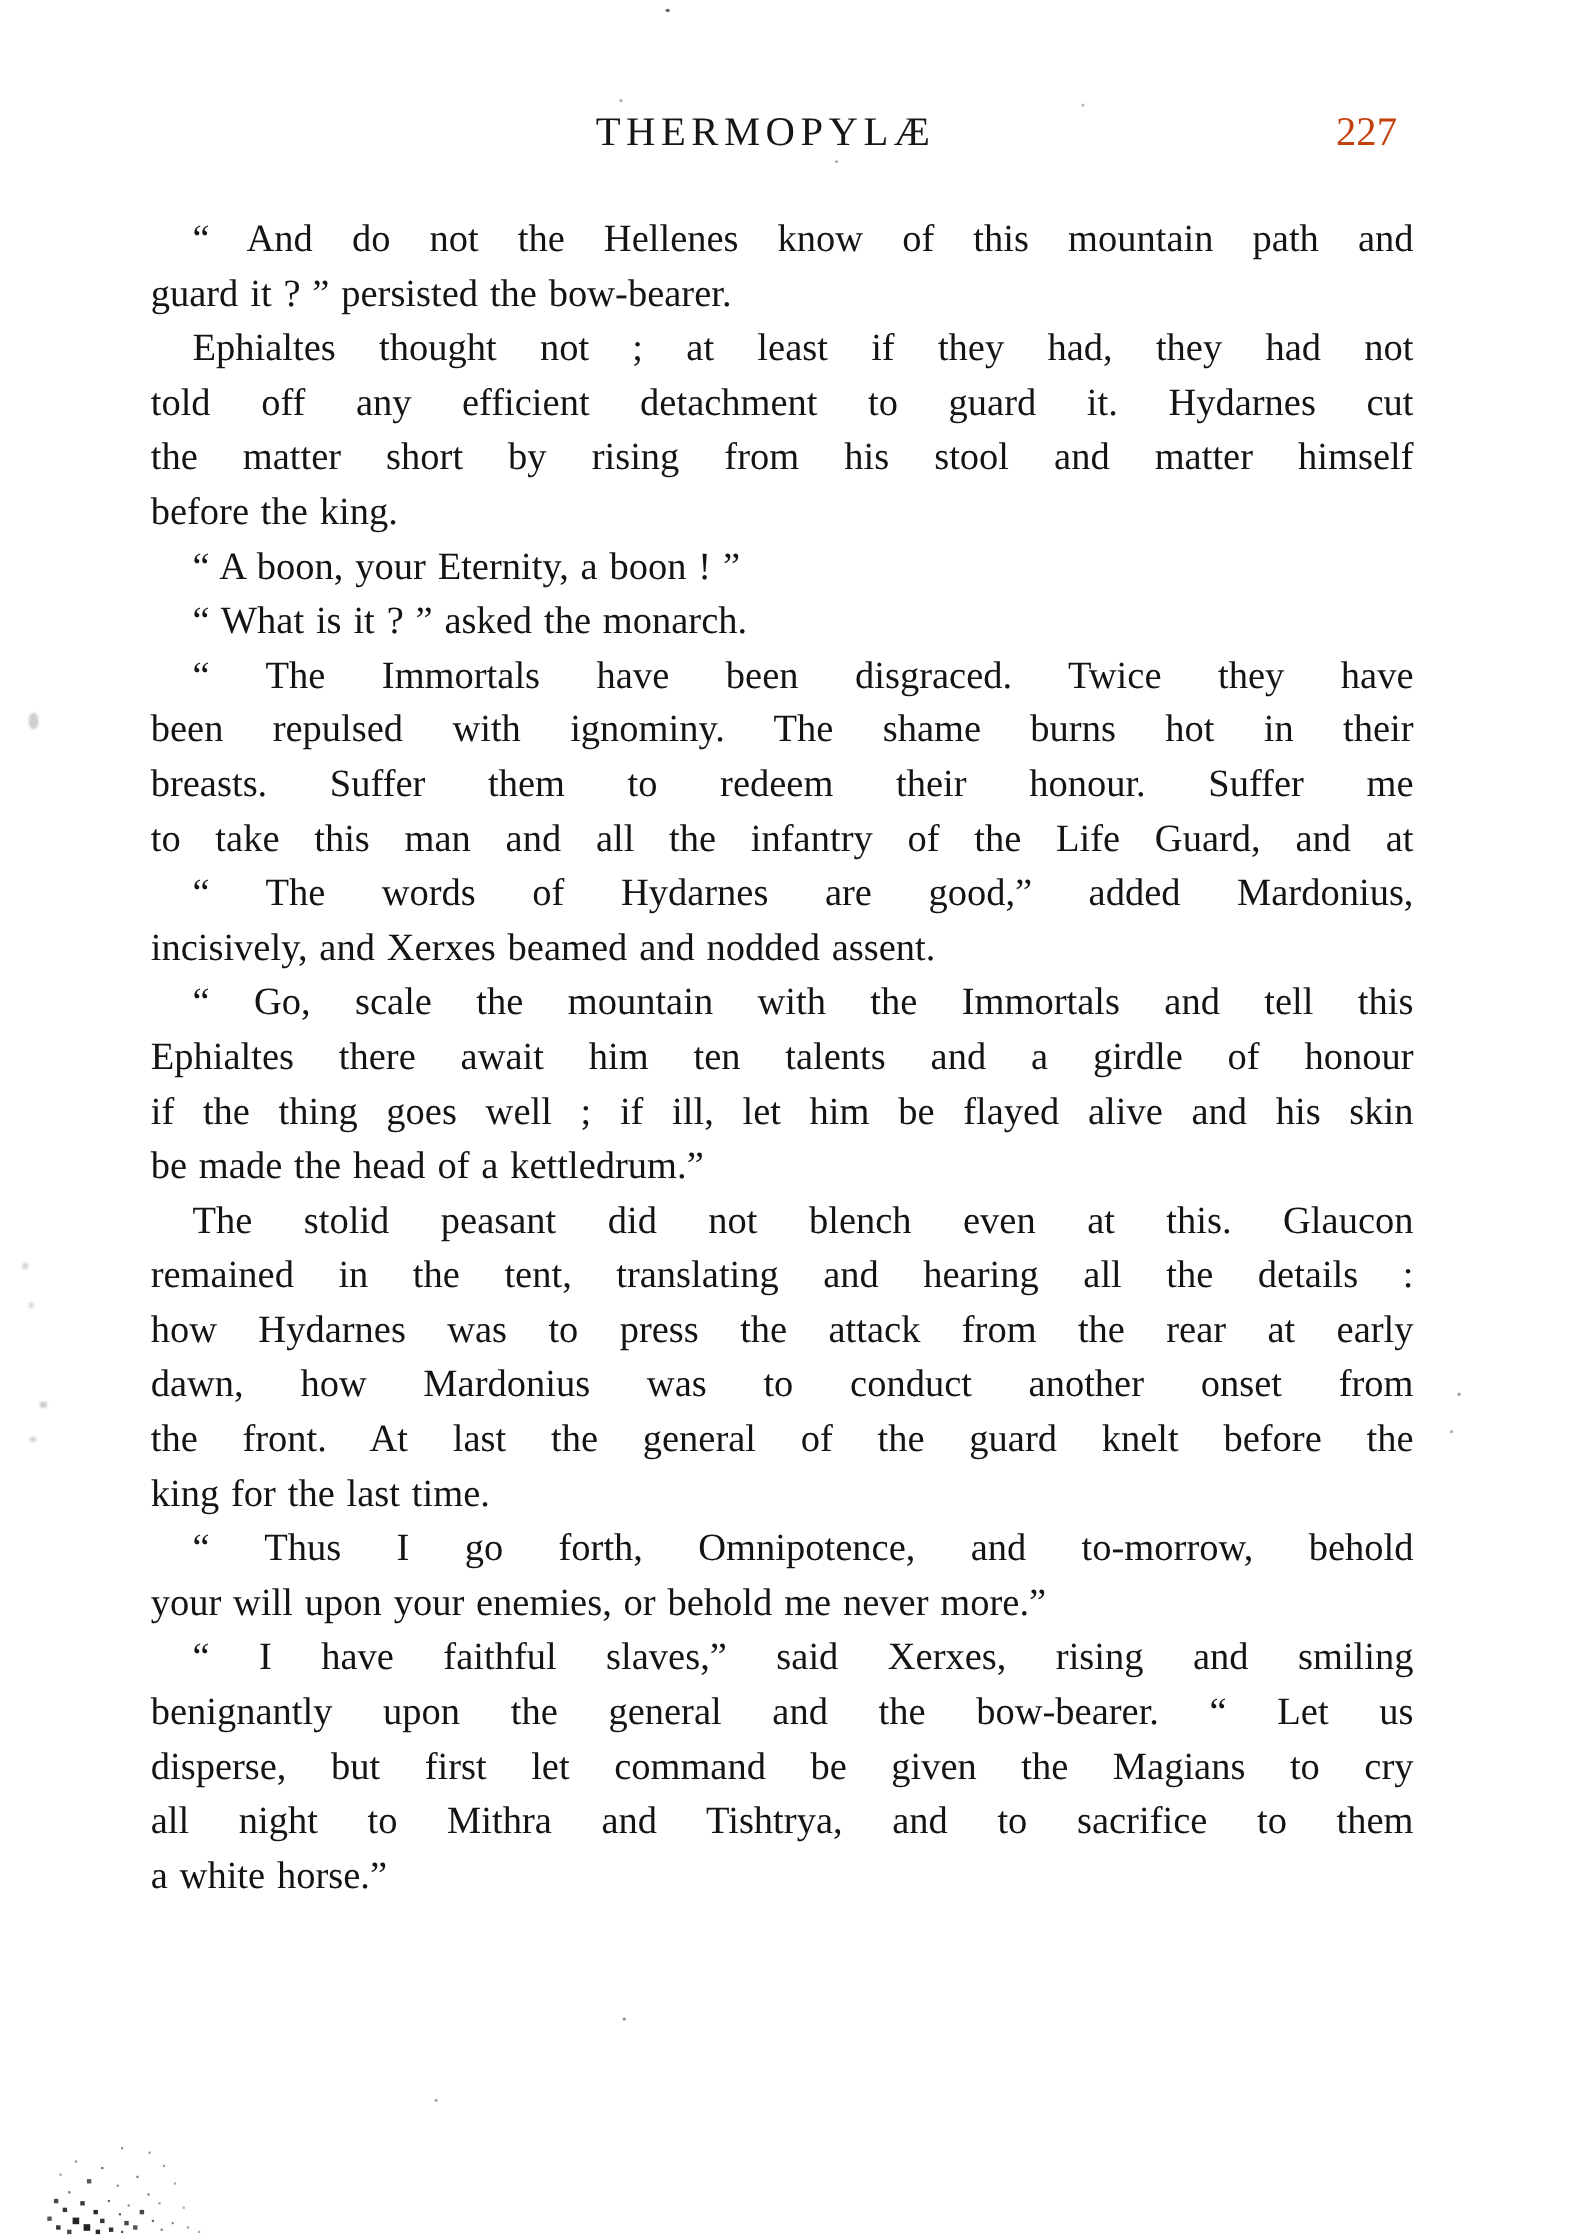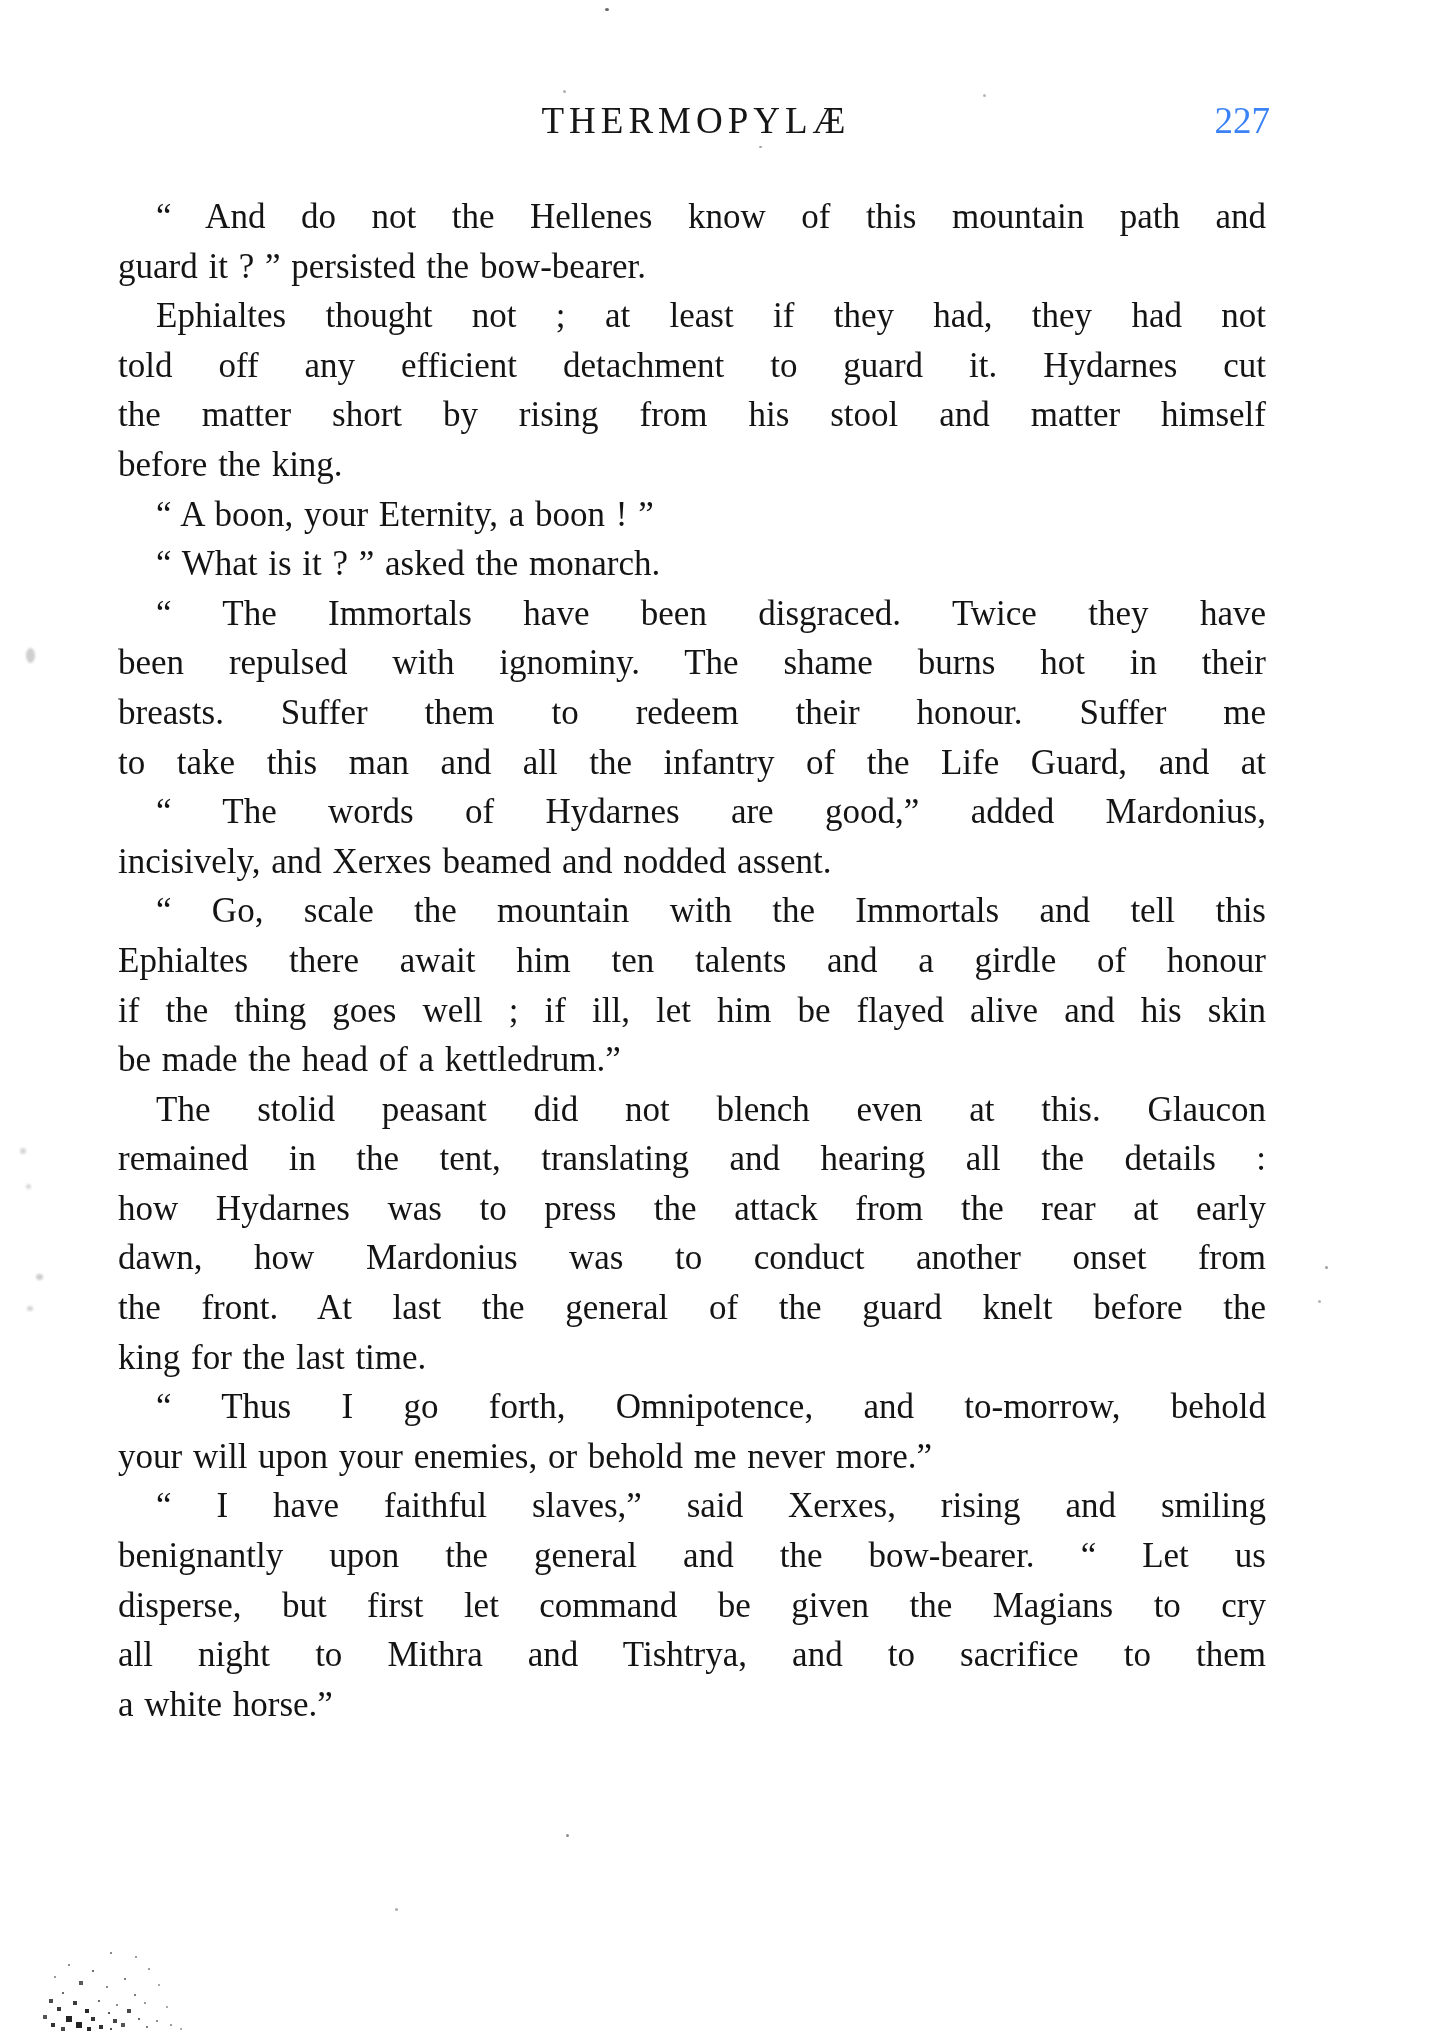--- a/index.html
+++ b/index.html
@@ -30,25 +30,25 @@
     letter-spacing: 5px;
     line-height: 50px;
     color: #161616;
   }
   .page-number {
     position: absolute;
     right: 0;
     top: 0;
     font-size: 37px;
     line-height: 50px;
-    color: #3b82f6;
+    color: #c2410c;
   }
   .text-block {
     position: absolute;
-    left: 118px;
+    left: 137px;
     top: 192px;
     width: 1148px;
   }
   .line {
     height: 49.6px;
     line-height: 49.6px;
     font-size: 35px;
     white-space: nowrap;
     text-align: justify;
     text-align-last: justify;

